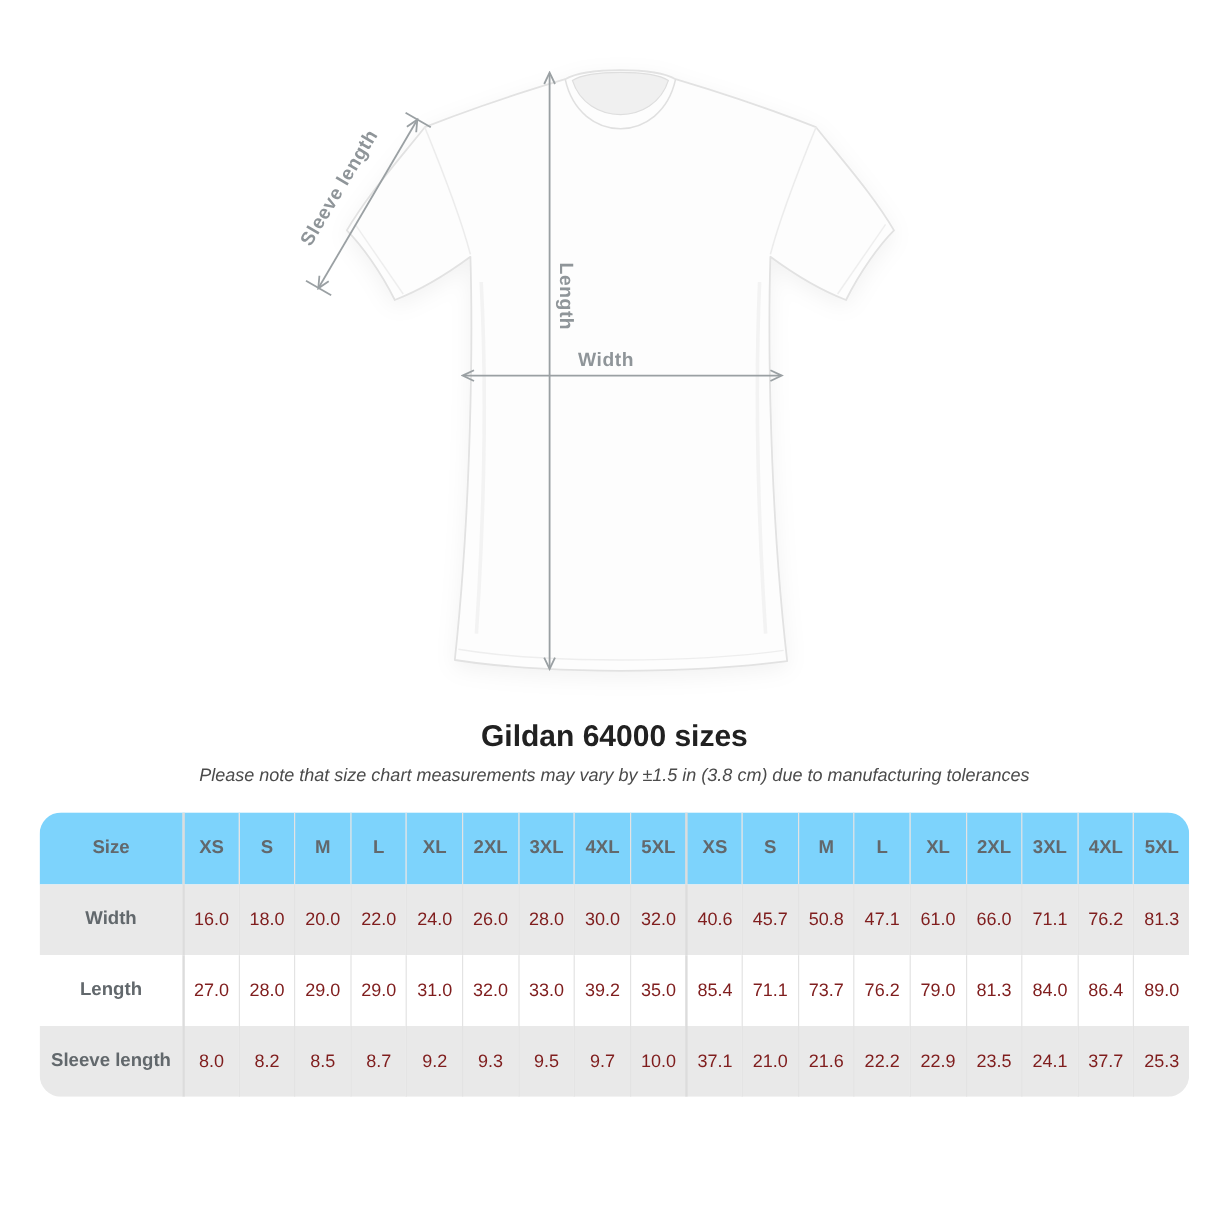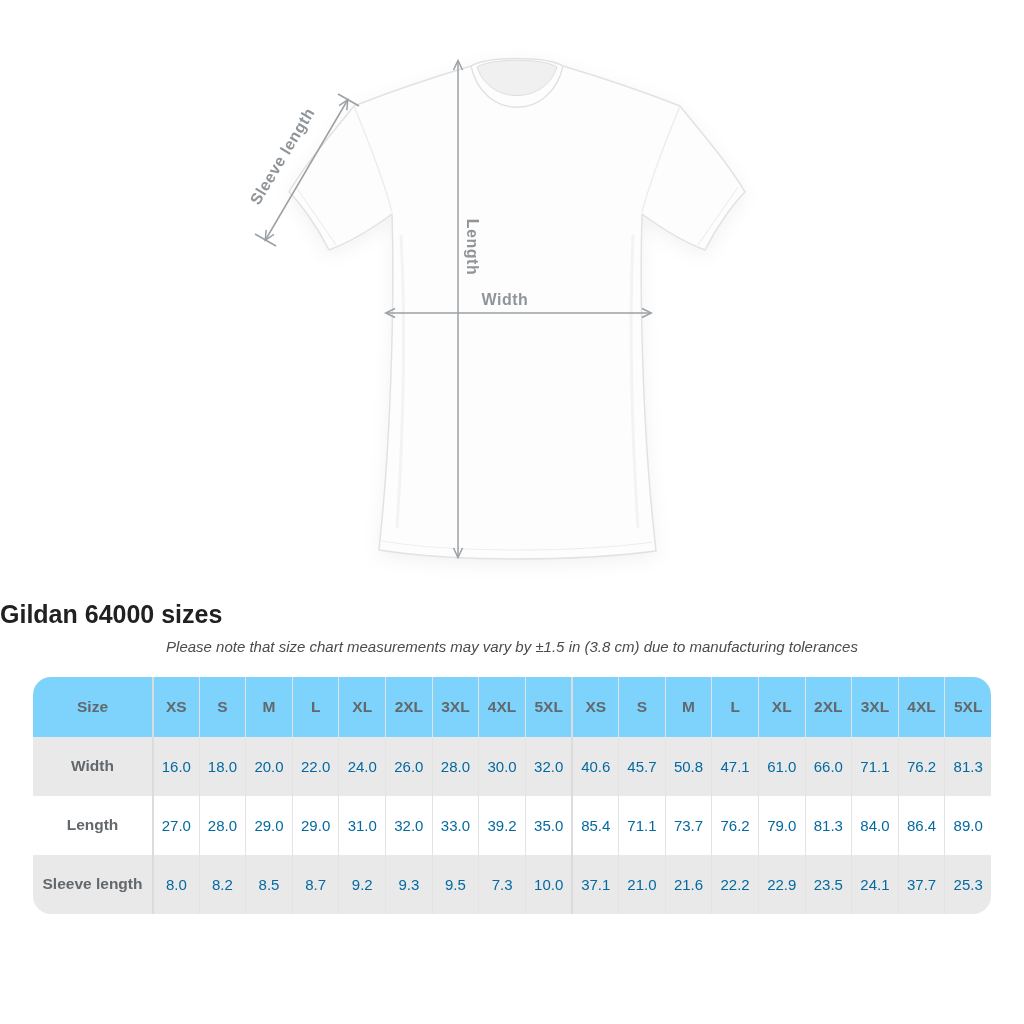--- a/index.html
+++ b/index.html
@@ -5,36 +5,36 @@
   html,body{margin:0;padding:0;background:#ffffff;}
   body{width:1024px;height:1024px;font-family:"Liberation Sans",sans-serif;overflow:hidden;}
 
   .hero{width:1024px;height:580px;position:relative;}
   .hero svg{display:block;}
 
   .dim-line{stroke:#9aa0a3;stroke-width:1.5;fill:none;}
   .dim-tick{stroke:#9aa0a3;stroke-width:1.5;}
   .dim-label{font-family:"Liberation Sans",sans-serif;font-weight:bold;font-size:16px;fill:#8f9599;letter-spacing:.5px;}
 
-  .page-title{margin:21px 0 0 0;text-align:left;font-size:25px;line-height:1.1;font-weight:bold;color:#212121;}
+  .page-title{margin:21px 0 0 0;text-align:center;font-size:25px;line-height:1.1;font-weight:bold;color:#212121;}
   .tolerance-note{margin:9px 0 0 0;text-align:center;font-style:italic;font-size:15px;color:#4b4b4b;}
 
   .table-wrap{width:958px;margin:22px auto 0 auto;border-radius:18px;overflow:hidden;}
   table{width:100%;border-collapse:separate;border-spacing:0;table-layout:fixed;}
   col.label-col{width:119px;}
 
   tr.group-row th{background:#e9e9e9;height:84px;vertical-align:middle;text-align:center;padding:0;}
   .gname{font-size:18px;font-weight:bold;font-style:italic;color:#575f63;}
   .gsub{font-size:14px;font-style:italic;color:#575f63;margin-top:7px;}
 
   tr.header-row th{background:#7dd3fc;height:60px;text-align:center;vertical-align:middle;
     font-size:15.5px;font-weight:bold;color:#62686c;padding:0;}
 
   tbody th{font-size:15.5px;font-weight:bold;color:#62686c;text-align:center;vertical-align:middle;padding:0;}
-  tbody td{font-size:15px;color:#0369a1;text-align:center;vertical-align:middle;height:59px;padding:0;}
+  tbody td{font-size:15px;color:#7f1d1d;text-align:center;vertical-align:middle;height:59px;padding:0;}
   tbody tr{height:59px;}
   tr.row-alt th, tr.row-alt td{background:#e9e9e9;}
   tr.row-white th, tr.row-white td{background:#ffffff;}
 
   tr.header-row th.c, tbody td.c{border-left:1px solid #e3e3e3;}
   tr.header-row th.c0, tbody td.c0,
   tr.header-row th.m0, tbody td.m0{border-left:2px solid #dcdcdc;}
 </style>
 </head>
 <body>
@@ -191,21 +191,21 @@
       </tr>
       <tr class="row-alt">
         <th>Sleeve length</th>
         <td class="c0">8.0</td>
         <td class="c">8.2</td>
         <td class="c">8.5</td>
         <td class="c">8.7</td>
         <td class="c">9.2</td>
         <td class="c">9.3</td>
         <td class="c">9.5</td>
-        <td class="c">7.3</td>
+        <td class="c">9.7</td>
         <td class="c">10.0</td>
         <td class="c m0">37.1</td>
         <td class="c">21.0</td>
         <td class="c">21.6</td>
         <td class="c">22.2</td>
         <td class="c">22.9</td>
         <td class="c">23.5</td>
         <td class="c">24.1</td>
         <td class="c">37.7</td>
         <td class="c">25.3</td>

